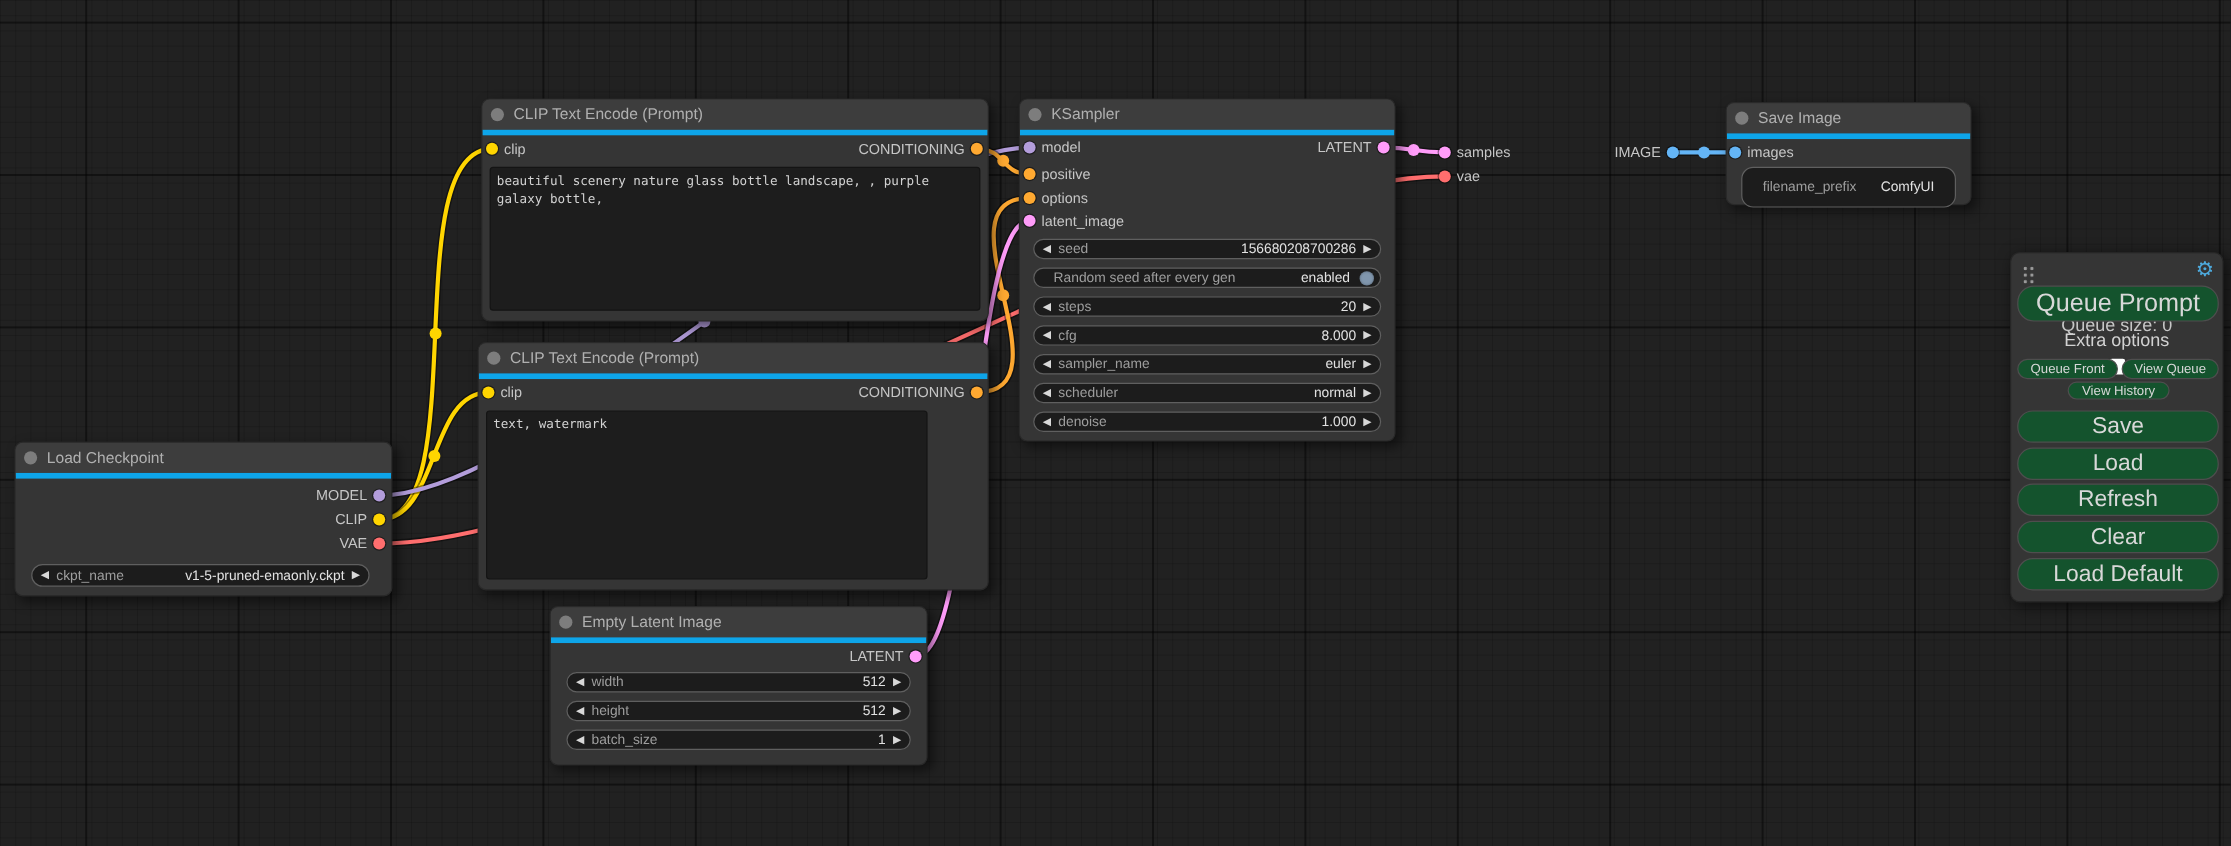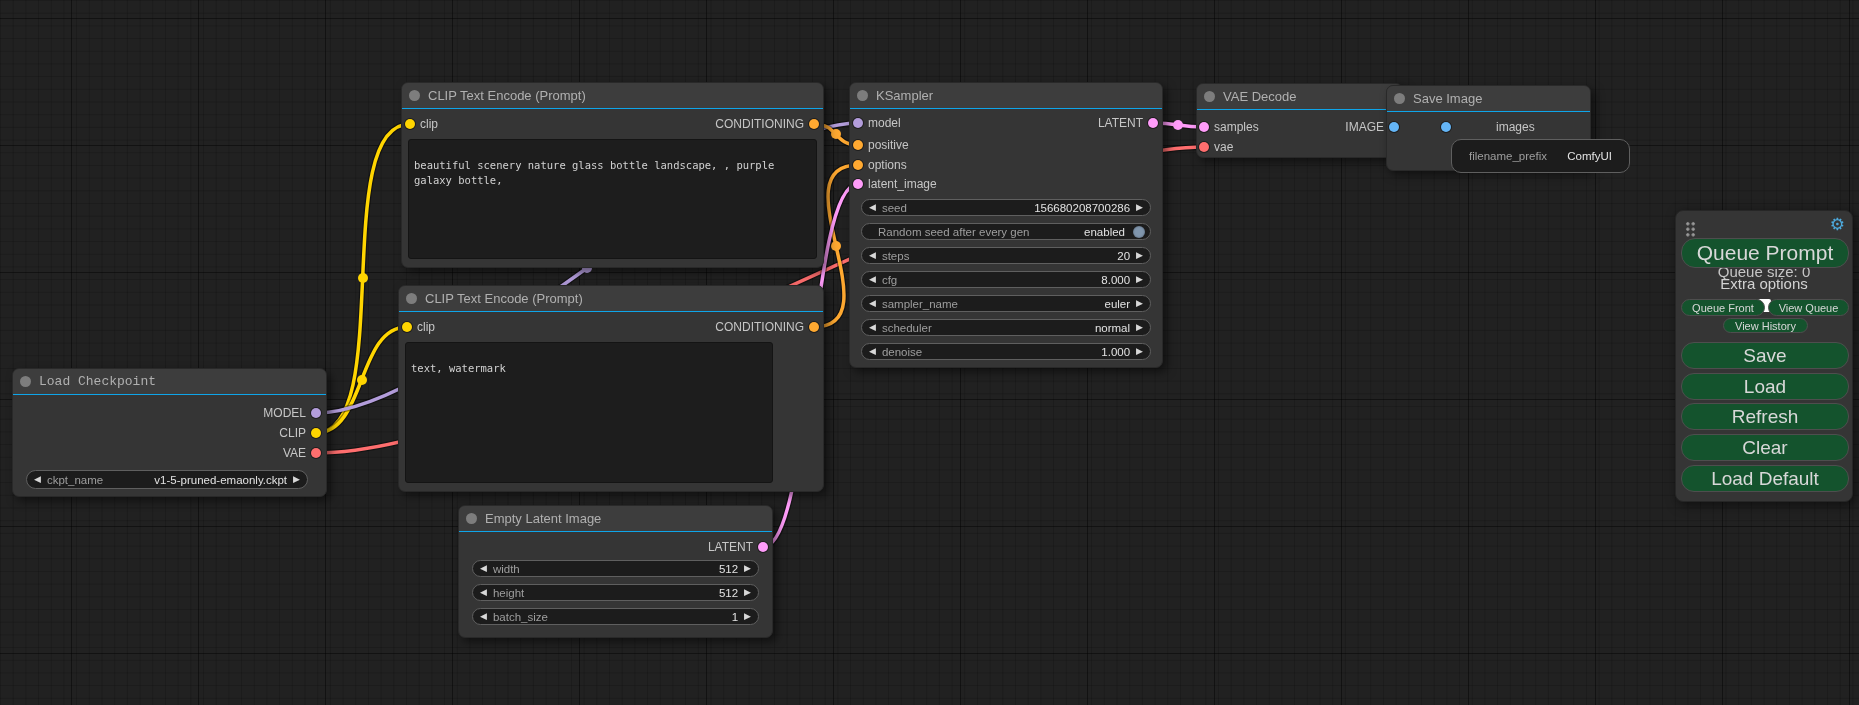--- a/index.html
+++ b/index.html
@@ -10,39 +10,39 @@
       linear-gradient(90deg, rgba(0,0,0,.45) 1.5px, transparent 1.5px),
       linear-gradient(rgba(0,0,0,.16) 1px, transparent 1px),
       linear-gradient(90deg, rgba(0,0,0,.16) 1px, transparent 1px);
     background-size:127px 127px,127px 127px,12.7px 12.7px,12.7px 12.7px;
     background-position:71px 18px,71px 18px,0 0,0 0;}
   #wires{position:absolute;left:0;top:0;z-index:1;}
 
   .node{position:absolute;background:#353535;border:1px solid #292929;border-radius:7px;
     box-shadow:4px 4px 10px rgba(0,0,0,.5);z-index:2;box-sizing:border-box;}
   .node-title{position:absolute;left:0;top:0;right:0;height:25px;background:#3d3d3d;
-    border-radius:6px 6px 0 0;border-bottom:1px solid #0ea5e9;}
+    border-radius:6px 6px 0 0;border-bottom:5px solid #0ea5e9;}
   .title-dot{position:absolute;left:7px;top:7px;width:11px;height:11px;border-radius:50%;background:#7d7d7d;}
   .title-text{position:absolute;left:26px;top:12px;transform:translateY(-50%);font-size:13px;color:#b0b0b0;white-space:nowrap;}
 
   .port-dot{position:absolute;width:10px;height:10px;border-radius:50%;z-index:3;box-shadow:0 0 0 1px rgba(0,0,0,.45);}
   .port-label{position:absolute;z-index:3;font-size:12px;color:#c6c6c6;transform:translateY(-50%);white-space:nowrap;}
 
   .widget{position:absolute;z-index:3;background:#1c1c1c;border:1px solid #5f5f5f;border-radius:10px;
     display:flex;align-items:center;font-size:11.5px;box-sizing:border-box;padding:0 7px;gap:6px;cursor:pointer;}
   .widget .arrow{color:#d8d8d8;font-size:9px;line-height:1;flex:0 0 auto;}
   .widget .w-label{flex:0 0 auto;color:#9e9e9e;white-space:nowrap;}
   .widget .w-value{flex:1 1 auto;text-align:right;color:#e2e2e2;white-space:nowrap;}
   .widget.toggle{padding:0 5px 0 16px;}
   .widget.toggle .knob{width:12px;height:12px;border-radius:50%;background:#8096ad;flex:0 0 auto;margin-left:2px;box-shadow:inset 0 0 2px rgba(0,0,0,.4);}
   .widget.field{justify-content:space-between;padding:16px 17px;}
   .widget.field .w-value{flex:0 0 auto;}
 
   .node-text{position:absolute;z-index:3;background:#1d1d1d;border:1px solid #141414;border-radius:3px;color:#d2d2d2;
-    font-family:"DejaVu Sans Mono",monospace;font-size:10.5px;line-height:1.45;padding:18px 5px;box-sizing:border-box;
+    font-family:"DejaVu Sans Mono",monospace;font-size:10.5px;line-height:1.45;padding:4px 5px;box-sizing:border-box;
     white-space:pre-wrap;word-break:break-word;overflow:hidden;cursor:text;}
 
   .menu{position:absolute;left:1675px;top:210px;width:178px;height:292px;background:#353535;
     border:1px solid #262626;border-radius:8px;box-shadow:3px 3px 12px rgba(0,0,0,.55);z-index:5;box-sizing:border-box;}
   .menu-drag{position:absolute;left:9px;top:10px;width:11px;height:16px;
     background-image:radial-gradient(circle,#9a9a9a 1.4px,transparent 1.6px);background-size:5.5px 5.5px;cursor:grab;}
   .menu-title{position:absolute;left:0;right:0;top:8px;text-align:center;font-size:15px;color:#c6c6c6;margin-top:44px;}
   .menu-gear{position:absolute;right:7px;top:4px;font-size:17px;color:#4da9dc;cursor:pointer;line-height:1.2;}
   .menu-btn{position:absolute;background:#14532d;border:1px solid #4e4e4e;color:#d8d8d8;
     display:flex;align-items:center;justify-content:center;box-sizing:border-box;cursor:pointer;
@@ -101,21 +101,21 @@
     </div>
     <button class="menu-btn qf">Queue Front</button>
     <button class="menu-btn vq">View Queue</button>
     <button class="menu-btn vh">View History</button>
     <button class="menu-btn big save">Save</button>
     <button class="menu-btn big load">Load</button>
     <button class="menu-btn big refresh">Refresh</button>
     <button class="menu-btn big clear">Clear</button>
     <button class="menu-btn big ldef">Load Default</button>
   </div>
-<div class="node" style="left: 12px; top: 368px; width: 315px; height: 129px; font-family: Liberation Mono, monospace;">
+<div class="node" style="left: 12px; top: 368px; width: 315px; height: 129px;">
       <div class="node-title">
         <div class="title-dot"></div>
         <div class="title-text">Load Checkpoint</div>
       </div>
     </div>
     <div class="port-dot" style="left: 311px; top: 408px; background: rgb(179, 157, 219);"></div>
     <div class="port-label" style="top: 413px; right: 1553px;">MODEL</div>
     <div class="port-dot" style="left: 311px; top: 428px; background: rgb(255, 213, 0);"></div>
     <div class="port-label" style="top: 433px; right: 1553px;">CLIP</div>
     <div class="port-dot" style="left: 311px; top: 448px; background: rgb(255, 110, 110);"></div>
@@ -198,40 +198,34 @@
       <div class="w-label">scheduler</div>
       <div class="w-value">normal</div>
       <div class="arrow">▶</div>
     </div>
     <div class="widget combo" style="left: 861px; top: 343px; width: 290px; height: 17px;">
       <div class="arrow">◀</div>
       <div class="w-label">denoise</div>
       <div class="w-value">1.000</div>
       <div class="arrow">▶</div>
     </div>
-    <div class="node" style="left: 1196px; top: 83px; width: 207px; height: 75px;">
-      <div class="node-title">
-        <div class="title-dot"></div>
-        <div class="title-text">VAE Decode</div>
-      </div>
-    </div>
     <div class="port-dot" style="left: 1199px; top: 122px; background: rgb(255, 156, 249);"></div>
     <div class="port-label" style="top: 127px; left: 1214px;">samples</div>
     <div class="port-dot" style="left: 1199px; top: 142px; background: rgb(255, 110, 110);"></div>
     <div class="port-label" style="top: 147px; left: 1214px;">vae</div>
     <div class="port-dot" style="left: 1389px; top: 122px; background: rgb(100, 181, 246);"></div>
     <div class="port-label" style="top: 127px; right: 475px;">IMAGE</div>
-    <div class="node" style="left: 1386px; top: 85px; width: 205px; height: 86px;">
+    <div class="node" style="left: 1438px; top: 85px; width: 205px; height: 86px;">
       <div class="node-title">
         <div class="title-dot"></div>
         <div class="title-text">Save Image</div>
       </div>
     </div>
     <div class="port-dot" style="left: 1441px; top: 122px; background: rgb(100, 181, 246);"></div>
-    <div class="port-label" style="top: 127px; left: 1456px; margin-left: 40px;">images</div>
+    <div class="port-label" style="top: 127px; left: 1456px;">images</div>
     <div class="widget field" style="left: 1451px; top: 139px; width: 179px; height: 20px;">
       <div class="w-label">filename_prefix</div>
       <div class="w-value">ComfyUI</div>
     </div>
     <div class="node" style="left: 458px; top: 505px; width: 315px; height: 133px;">
       <div class="node-title">
         <div class="title-dot"></div>
         <div class="title-text">Empty Latent Image</div>
       </div>
     </div>

